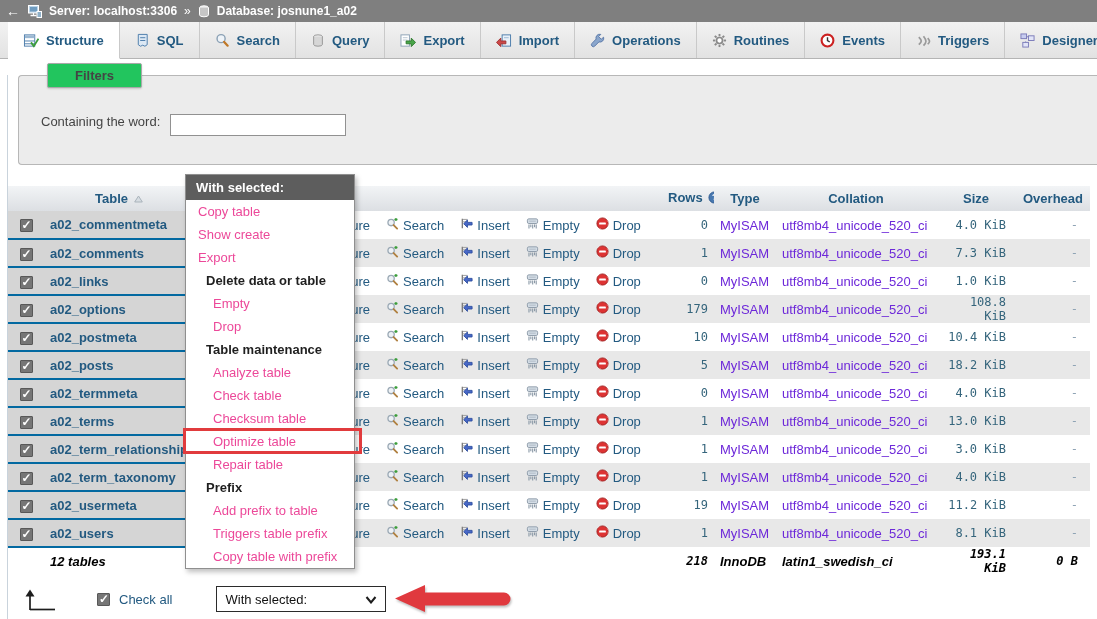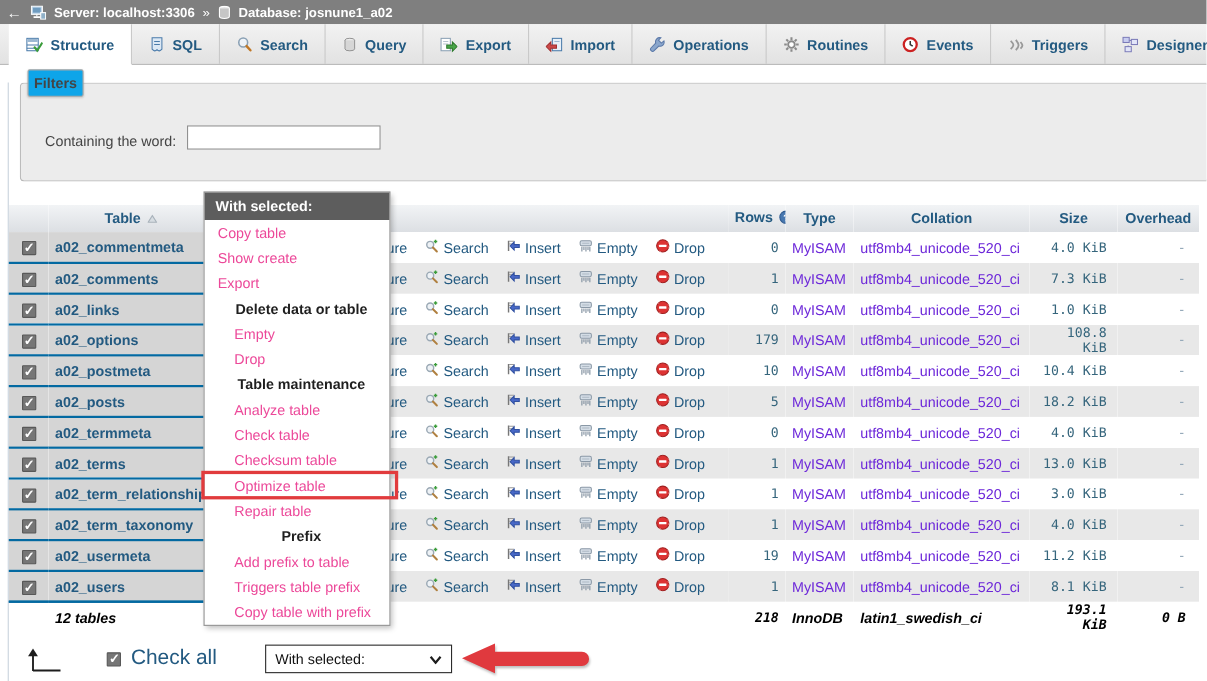--- a/index.html
+++ b/index.html
@@ -36,25 +36,25 @@
   
   .page { margin-left:7px; border-left:1px solid #c9d3dc; min-height:560px; position:relative; }
 
   
   .filters {
     position:relative; margin:16px 0 0 10px; width:calc(100% - 10px);
     height:90px; background:#ececec; border:1px solid #b7b7b7; border-right:none;
     border-radius:4px 0 0 4px;
   }
   .filters .legend {
-    position:absolute; top:-13px; left:6px; background:#0ea5e9; border:1px solid #a8a8a8;
-    border-radius:2px; padding:4px 5px; font-weight:bold; font-size:13px; color:#444;
+    position:absolute; top:-13px; left:28px; background:#22c55e; border:1px solid #a8a8a8;
+    border-radius:2px; padding:4px 27px; font-weight:bold; font-size:13px; color:#444;
     box-shadow:0 1px 2px rgba(0,0,0,.15);
   }
-  .filter-row { margin:38px 0 5px 22px; display:flex; align-items:flex-end; font-size:13px; color:#444; }
+  .filter-row { margin:38px 0 5px 22px; display:flex; align-items:flex-start; font-size:13px; color:#444; }
   .filter-row input {
     margin-left:10px; width:176px; height:22px; border:1px solid #919191; background:#fff;
     font-family:"Liberation Sans",sans-serif; font-size:13px; padding:0 4px;
   }
 
   
   table.tables-list { border-collapse:collapse; margin-top:21px; width:1082px; font-size:13px; table-layout:fixed; }
   .tables-list th, .tables-list td { padding:0 6px; overflow:hidden; }
   .tables-list thead th {
     background:linear-gradient(#f2f4f6,#dcdfe3); color:#235a81; font-weight:bold;
@@ -93,36 +93,36 @@
   .cb {
     width:13px; height:13px; background:#767676; border:1px solid #585858; border-radius:1px;
     display:inline-block; position:relative; cursor:pointer; vertical-align:middle;
   }
   .cb::after { content:"\2713"; position:absolute; left:1px; top:-2px; color:#fff; font-size:12px; font-weight:bold; }
 
   
   .footer-controls { display:flex; align-items:center; margin-top:9px; height:30px; }
   .footer-controls .ret { margin-left:14px; display:inline-flex; }
   .footer-controls .cb { margin-left:38px; }
-  .footer-controls .checkall { margin-left:9px; color:#235a81; font-size:19px; text-decoration:none; cursor:pointer; }
+  .footer-controls .checkall { margin-left:9px; color:#235a81; font-size:13px; text-decoration:none; cursor:pointer; }
   .select {
     margin-left:44px; width:170px; height:26px; border:1px solid #2b2b2b; background:#fff;
     display:flex; align-items:center; justify-content:space-between; padding:0 8px;
     font-size:13px; color:#111; cursor:pointer;
   }
   .red-arrow { margin-left:7px; display:inline-flex; filter:drop-shadow(1px 2px 1px rgba(0,0,0,.25)); }
 
   
   .menu {
     position:absolute; left:185px; top:174px; width:170px; background:#fff;
     border:1px solid #8f8f8f; box-shadow:2px 3px 5px rgba(0,0,0,.25); z-index:10; font-size:13px;
   }
   .menu-title { background:#5d5d5d; color:#fff; font-weight:bold; padding:5px 0 5px 10px; }
   .mi { height:23px; line-height:23px; color:#ec4899; padding-left:12px; cursor:pointer; position:relative; white-space:nowrap; }
-  .mi.group { font-weight:bold; color:#1f1f1f; padding-left:8px; cursor:default;text-align:center; }
+  .mi.group { font-weight:bold; color:#1f1f1f; padding-left:20px; cursor:default; }
   .mi.sub { padding-left:27px; }
   .mi.highlighted::after {
     content:""; position:absolute; left:-3px; right:-8px; top:-2px; bottom:-1px;
     border:3px solid #e13b3d; pointer-events:none;
   }
 </style>
 </head>
 <body>
 
 <div class="screen">

